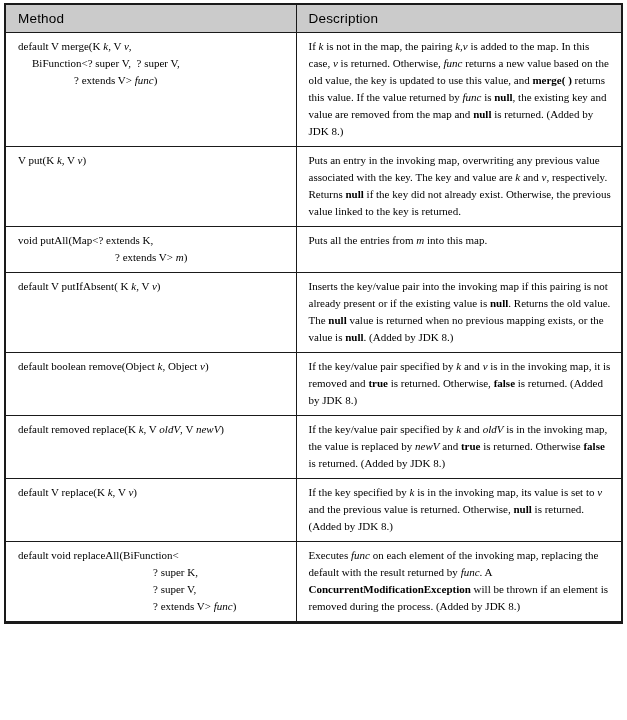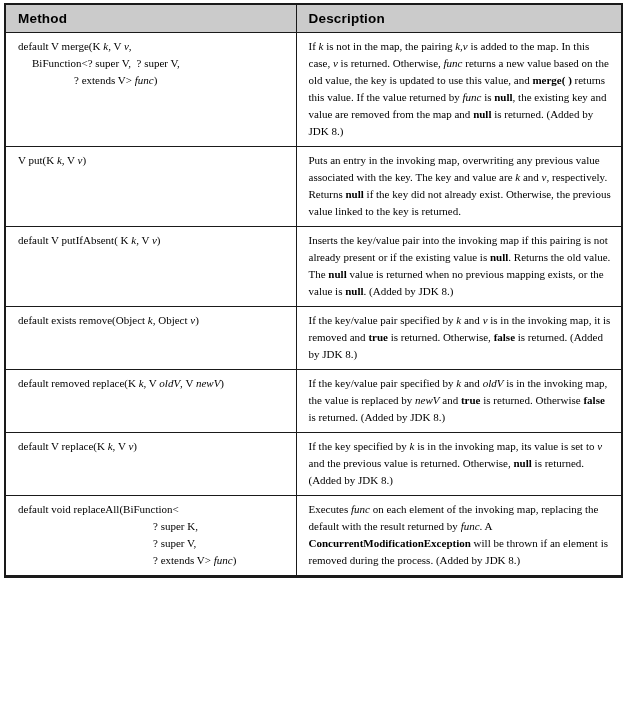--- a/index.html
+++ b/index.html
@@ -24,21 +24,21 @@
   }
   table.ref-table th,
   table.ref-table td {
     border: 1px solid var(--border-color, #1a1a1a);
     vertical-align: top;
     text-align: left;
   }
   table.ref-table th {
     background: var(--header-bg, #cbcbcb);
     font-family: "Liberation Sans", sans-serif;
-    font-weight: bold;
+    font-weight: normal;
     font-size: 13.5px;
     padding: 6px 8px 6px 12px;
     letter-spacing: 0.2px;
   }
   table.ref-table td {
     font-family: "Liberation Serif", serif;
     font-size: 11px;
     line-height: 17px;
     color: #000000;
     padding: 5px 8px 6px 12px;
@@ -78,27 +78,34 @@
           <td class="desc-cell"><span>If </span><span class="i">k</span><span> is not in the map, the pairing </span><span class="i">k,v</span><span> is added to the map. In this case, </span><span class="i">v</span><span> is returned. Otherwise, </span><span class="i">func</span><span> returns a new value based on the old value, the key is updated to use this value, and </span><span class="b">merge( )</span><span> returns this value. If the value returned by </span><span class="i">func</span><span> is </span><span class="b">null</span><span>, the existing key and value are removed from the map and </span><span class="b">null</span><span> is returned. (Added by JDK 8.)</span></td>
         </tr>
         <tr>
           <td class="method-cell">
             <div class="method-line"><span>V put(K </span><span class="i">k</span><span>, V </span><span class="i">v</span><span>)</span></div>
           </td>
           <td class="desc-cell"><span>Puts an entry in the invoking map, overwriting any previous value associated with the key. The key and value are </span><span class="i">k</span><span> and </span><span class="i">v</span><span>, respectively. Returns </span><span class="b">null</span><span> if the key did not already exist. Otherwise, the previous value linked to the key is returned.</span></td>
         </tr>
         <tr>
           <td class="method-cell">
+            <div class="method-line"><span>void putAll(Map&lt;? extends K,</span></div>
+            <div class="method-line" style="padding-left: 97px;"><span>? extends V&gt; </span><span class="i">m</span><span>)</span></div>
+          </td>
+          <td class="desc-cell"><span>Puts all the entries from </span><span class="i">m</span><span> into this map.</span></td>
+        </tr>
+        <tr>
+          <td class="method-cell">
             <div class="method-line"><span>default V putIfAbsent( K </span><span class="i">k</span><span>, V </span><span class="i">v</span><span>)</span></div>
           </td>
           <td class="desc-cell"><span>Inserts the key/value pair into the invoking map if this pairing is not already present or if the existing value is </span><span class="b">null</span><span>. Returns the old value. The </span><span class="b">null</span><span> value is returned when no previous mapping exists, or the value is </span><span class="b">null</span><span>. (Added by JDK 8.)</span></td>
         </tr>
         <tr>
           <td class="method-cell">
-            <div class="method-line"><span>default exists remove(Object </span><span class="i">k</span><span>, Object </span><span class="i">v</span><span>)</span></div>
+            <div class="method-line"><span>default boolean remove(Object </span><span class="i">k</span><span>, Object </span><span class="i">v</span><span>)</span></div>
           </td>
           <td class="desc-cell"><span>If the key/value pair specified by </span><span class="i">k</span><span> and </span><span class="i">v</span><span> is in the invoking map, it is removed and </span><span class="b">true</span><span> is returned. Otherwise, </span><span class="b">false</span><span> is returned. (Added by JDK 8.)</span></td>
         </tr>
         <tr>
           <td class="method-cell">
             <div class="method-line"><span>default removed replace(K </span><span class="i">k</span><span>, V </span><span class="i">oldV</span><span>, V </span><span class="i">newV</span><span>)</span></div>
           </td>
           <td class="desc-cell"><span>If the key/value pair specified by </span><span class="i">k</span><span> and </span><span class="i">oldV</span><span> is in the invoking map, the value is replaced by </span><span class="i">newV</span><span> and </span><span class="b">true</span><span> is returned. Otherwise </span><span class="b">false</span><span> is returned. (Added by JDK 8.)</span></td>
         </tr>
         <tr>

